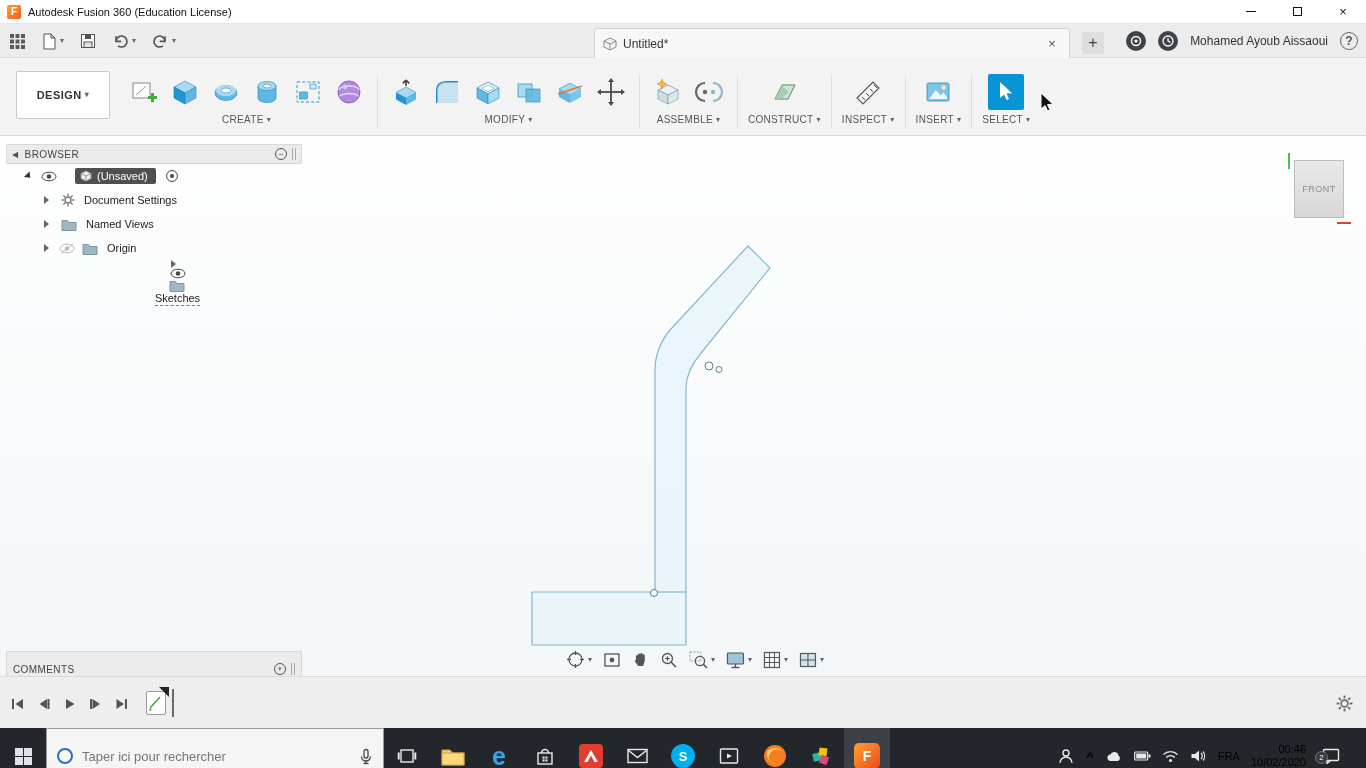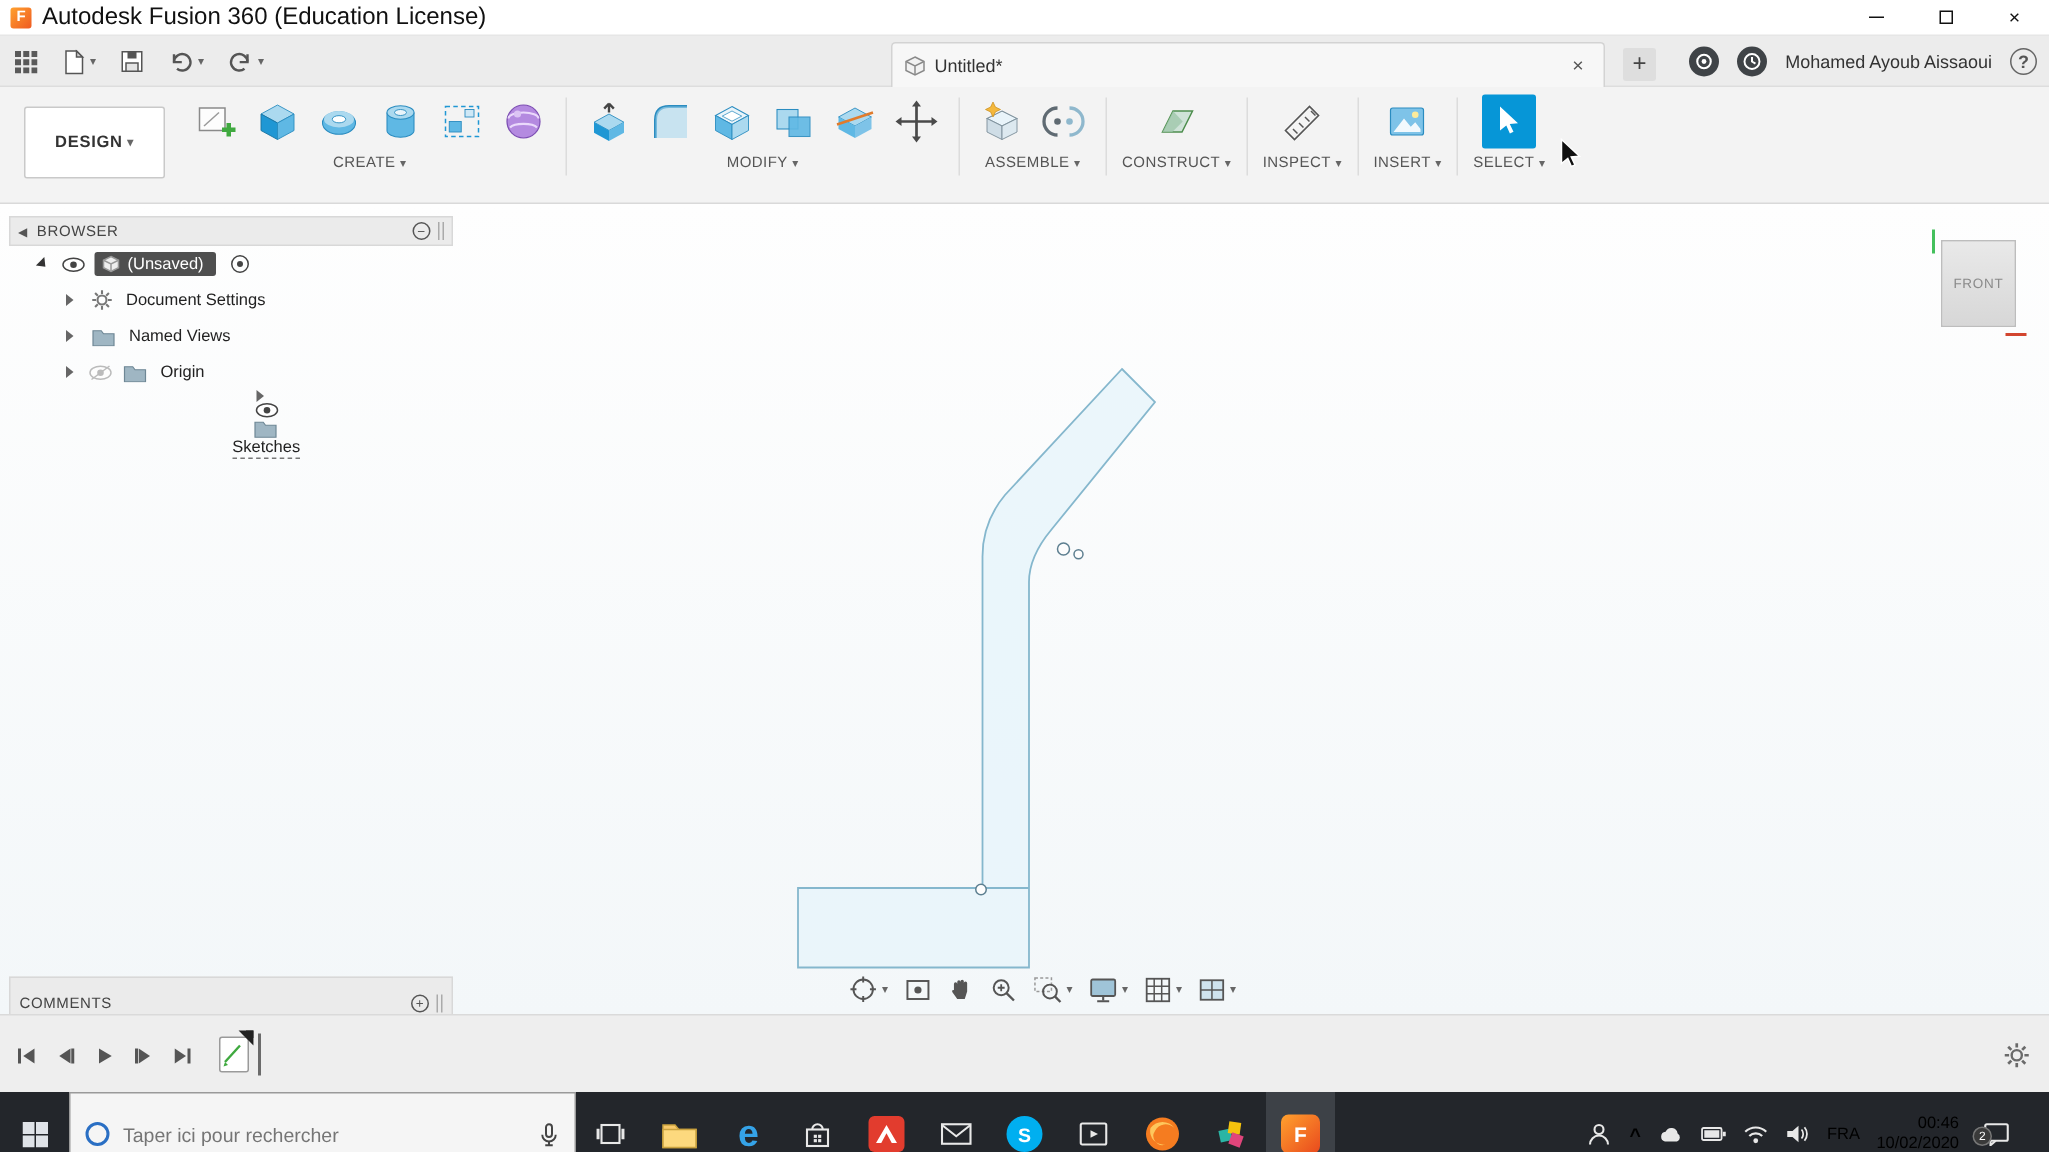--- a/index.html
+++ b/index.html
@@ -5,21 +5,21 @@
   * { margin:0; padding:0; box-sizing:border-box; }
   html,body { width:1366px; height:768px; }
   body { font-family:"Liberation Sans", sans-serif; position:relative; overflow:hidden; background:#fff; color:#333; }
   button { border:none; background:transparent; font-family:inherit; cursor:default; padding:0; }
   svg { display:block; }
   .caret { font-size:8px; color:#666; margin-left:3px; line-height:1; }
 
   
   #titlebar { position:absolute; top:0; left:0; width:1366px; height:24px; background:#fff; border-bottom:1px solid #e6e6e6; display:flex; align-items:center; z-index:50; }
   .app-ico { width:14px; height:14px; background:linear-gradient(135deg,#ffa12e,#ef5a22); border-radius:2px; color:#fff; font-size:10px; font-weight:bold; display:flex; align-items:center; justify-content:center; margin:0 7px 0 7px; }
-  #titlebar .t { font-size:16px; color:#111; }
+  #titlebar .t { font-size:11px; color:#111; }
   .win-controls { margin-left:auto; display:flex; height:100%; }
   .win-btn { width:46px; height:23px; display:flex; align-items:center; justify-content:center; color:#111; font-size:13px; }
   .min-glyph { width:10px; height:1px; background:#111; display:block; }
   .max-glyph { width:9px; height:9px; border:1px solid #111; display:block; }
 
   
   #appbar { position:absolute; top:24px; left:0; width:1366px; height:34px; background:#ececec; border-bottom:1px solid #ddd; z-index:40; }
   .ab-left { position:absolute; left:10px; top:0; height:34px; display:flex; align-items:center; gap:16px; }
   .ab-ic { display:flex; align-items:center; }
   .doc-tab { position:absolute; left:594px; top:4px; width:476px; height:30px; background:#f7f7f7; border:1px solid #d3d3d3; border-bottom:none; border-radius:3px 3px 0 0; display:flex; align-items:center; padding:0 8px; }
@@ -30,21 +30,21 @@
   .circ-ic { width:20px; height:20px; border-radius:50%; background:#3f4347; display:flex; align-items:center; justify-content:center; }
   .user { font-size:12px; color:#333; }
   .help-circ { width:18px; height:18px; border-radius:50%; border:1.5px solid #666; color:#555; font-size:12px; font-weight:bold; display:flex; align-items:center; justify-content:center; }
 
   
   #ribbon { position:absolute; top:58px; left:0; width:1366px; height:78px; background:#f3f3f3; border-bottom:1px solid #d9d9d9; z-index:30; }
   .workspace-btn { position:absolute; left:16px; top:13px; width:94px; height:48px; background:#fff; border:1px solid #c9c9c9; border-radius:2px; display:flex; align-items:center; justify-content:center; font-size:11px; font-weight:bold; letter-spacing:.5px; color:#333; }
   .rtabs { position:absolute; left:132px; top:0; height:20px; display:flex; gap:28px; align-items:flex-end; }
   .rtab { font-size:11px; letter-spacing:.4px; color:#666; padding:2px 1px 3px; }
   .rtab.active { color:#0696d7; box-shadow: inset 0 -3px 0 #0696d7; }
-  .rtools { position:absolute; left:126px; top:5px; display:flex; align-items:flex-start; }
+  .rtools { position:absolute; left:126px; top:16px; display:flex; align-items:flex-start; }
   .tgroup { display:flex; flex-direction:column; align-items:center; }
   .ticons { display:flex; gap:5px; align-items:center; }
   .tool-btn { width:36px; height:36px; display:flex; align-items:center; justify-content:center; border-radius:2px; }
   .tool-btn.sel-active { background:#0696d7; }
   .group-label { margin-top:4px; font-size:10px; color:#555; letter-spacing:.3px; display:flex; align-items:center; }
   .vsep { width:1px; height:52px; background:#dcdcdc; margin:2px 10px 0; }
 
   
   #canvas { position:absolute; top:136px; left:0; width:1366px; height:540px; background:linear-gradient(180deg,#fefefe 0%, #f3f7f9 100%); }
   #sketch-svg { position:absolute; inset:0; }
@@ -449,21 +449,21 @@
     </div>
 
     <div class="brow" style="padding-left:20px;">
       <span class="exp open"></span>
       <span style="margin-left:10px; display:flex;">
         <svg width="16" height="11">
             <ellipse cx="8" cy="5.5" rx="7" ry="4.3" fill="#fff" stroke="#444"></ellipse>
             <circle cx="8" cy="5.5" r="2.2" fill="#444"></circle>
           </svg>
       </span>
-      <span class="pill" style="margin-left:6px;">
+      <span class="pill" style="margin-left:18px;">
         <svg width="12" height="12">
             <path d="M6 1 L11 3.5 L11 8.5 L6 11 L1 8.5 L1 3.5 Z" fill="#eee" stroke="#999"></path>
             <path d="M1 3.5 L6 6 L11 3.5 M6 6 V11" fill="none" stroke="#999"></path>
           </svg>
         <span>(Unsaved)</span>
       </span>
       <span class="target">
           <span class="dot"></span>
         </span>
     </div>

